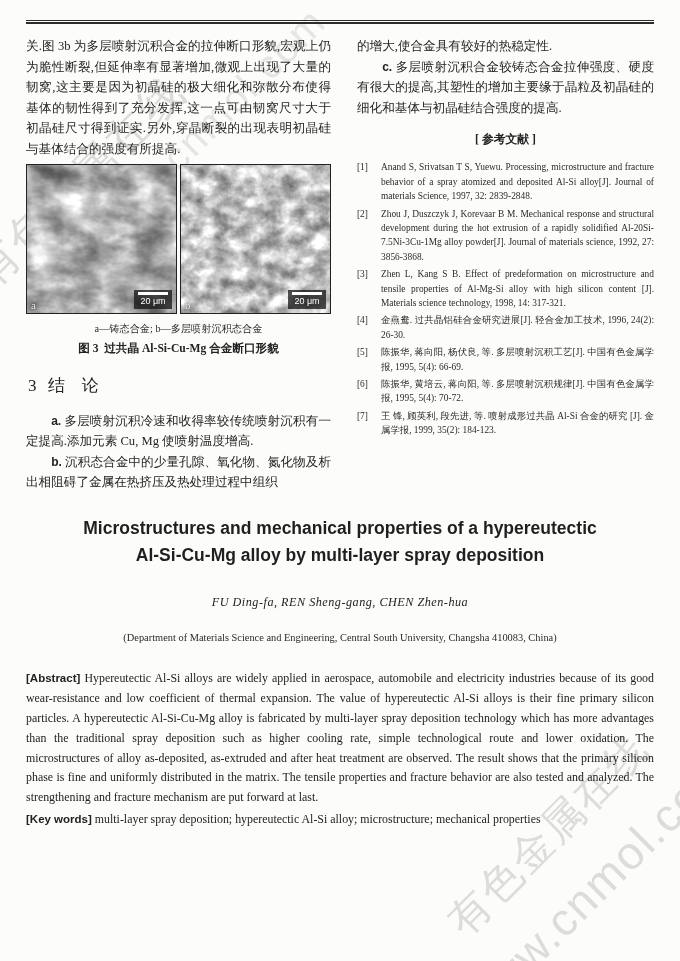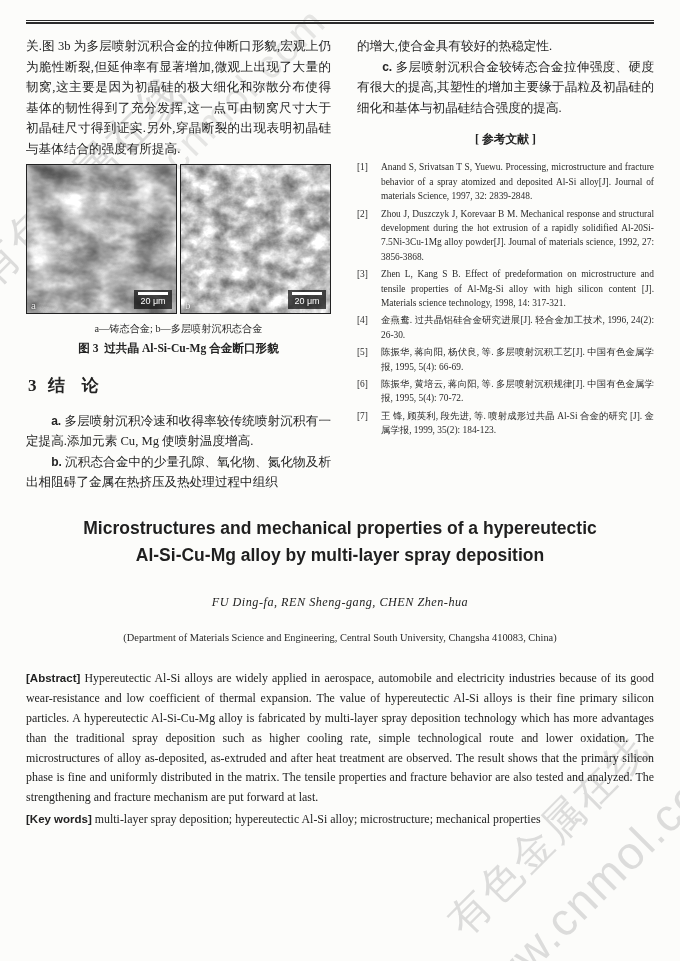--- a/index.html
+++ b/index.html
@@ -78,21 +78,21 @@
     display: flex; flex-direction: column; align-items: center; gap: 2px;
   }
   .scalebar .bar { width: 30px; height: 3px; background: #fff; }
   .scalebar .sb-text { color: #fff; font-size: 9px; line-height: 9px; font-family: "Liberation Sans", sans-serif; }
 
   .fig-subcaption { text-align: center; font-size: 10.2px; margin-top: 8px; color: #2a2a2a; }
   .fig-caption { text-align: center; font-size: 11.6px; font-weight: bold; margin-top: 5px; color: #222; white-space: pre-wrap; }
 
   
   .sec-heading {
-    font-size: 17px; font-weight: bold; color: #222;
+    font-size: 17px; font-weight: normal; color: #222;
     margin: 18px 0 14px 2px; white-space: pre-wrap; letter-spacing: 1px;
   }
 
   
   .ref-heading { text-align: center; font-size: 11.8px; font-weight: bold; margin: 14px 0 12px 0; color: #222; }
   .ref-list { list-style: none; }
   .ref-item { display: flex; font-size: 9.4px; line-height: 14.4px; margin-bottom: 3px; color: #2a2a2a; }
   .ref-num { width: 24px; flex: none; }
   .ref-text { flex: 1; text-align: justify; }
 

